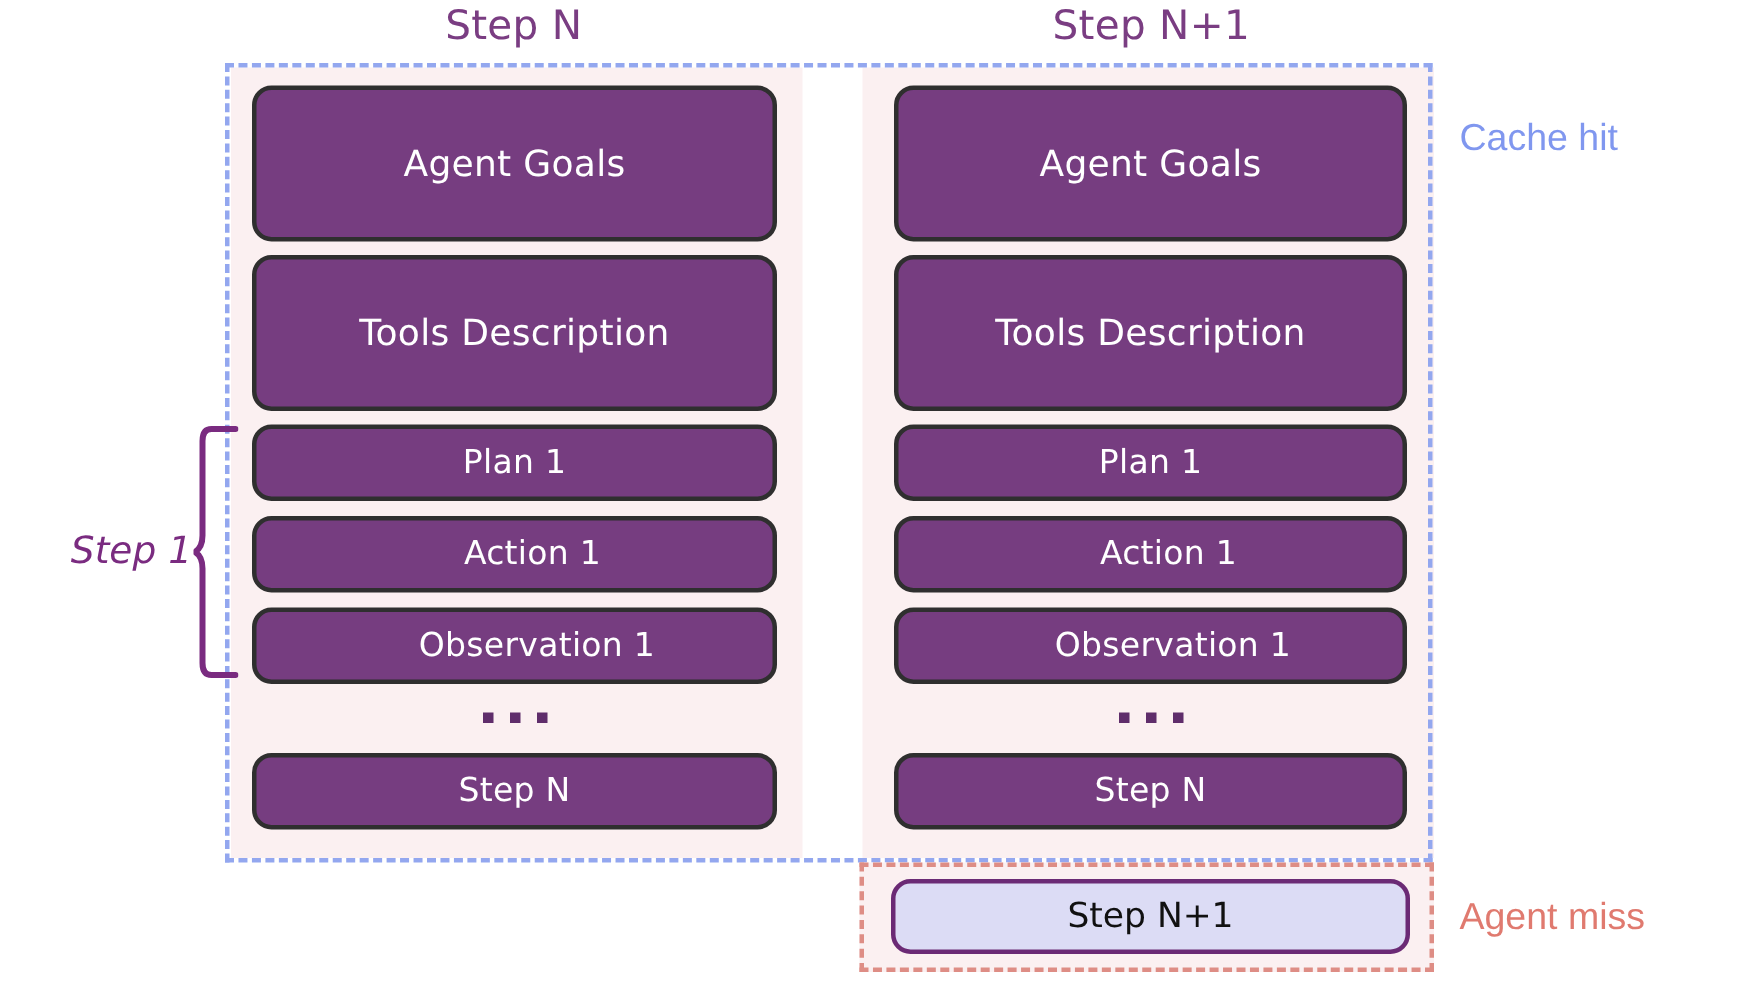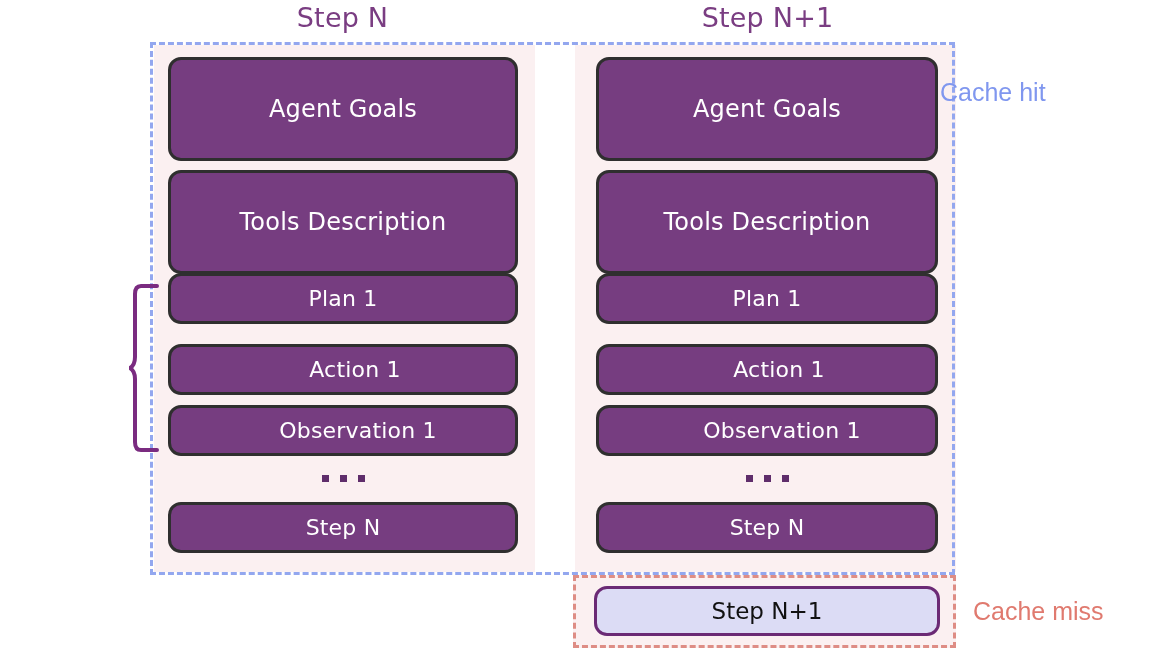--- a/index.html
+++ b/index.html
@@ -68,21 +68,21 @@
     white-space: nowrap;
   }
   .pbox.tall  { height: 104px; font-size: 24px; }
   .pbox.short { height: 51px; }
 
   .colL { left: 168px; width: 350px; }
   .colR { left: 596px; width: 342px; }
 
   .row-goals { top: 57px;  }
   .row-tools { top: 170px; }
-  .row-plan  { top: 273px; }
+  .row-plan  { top: 283px; }
   .row-act   { top: 344px; padding-left: 24px; }
   .row-obs   { top: 405px; padding-left: 30px; }
   .row-stepn { top: 502px; }
 
   
   .ellipsis {
     position: absolute;
     top: 462px;
     height: 32px;
     display: flex;
@@ -146,21 +146,21 @@
   }
 
   
   .annot {
     position: absolute;
     font-size: 25px;
     white-space: nowrap;
     font-family: "Liberation Sans", sans-serif;
   }
   #annot-cache-hit {
-    left: 940px;
+    left: 973px;
     top: 78px;
     color: #8097ef;
   }
   #annot-cache-miss {
     left: 973px;
     top: 597px;
     color: #e07a6f;
   }
 </style>
 </head>
@@ -193,23 +193,24 @@
   <div class="pbox short colR row-plan">Plan 1</div>
   <div class="pbox short colR row-act">Action 1</div>
   <div class="pbox short colR row-obs">Observation 1</div>
   <div class="ellipsis colR">
     <span class="dot"></span>
     <span class="dot"></span>
     <span class="dot"></span>
   </div>
   <div class="pbox short colR row-stepn">Step N</div>
 
+  <div id="step1-label">Step 1</div>
   <svg id="step1-brace" viewBox="0 0 30 170">
     <path d="M28 3 L12 3 Q6 3 6 11 L6 74 Q6 82 1 85 Q6 88 6 96 L6 159 Q6 167 12 167 L28 167" fill="none" stroke="#7a2b80" stroke-width="4" stroke-linecap="round" stroke-linejoin="round"></path>
   </svg>
 
   <div id="cache-miss-region"></div>
   <div id="box-step-n1">Step N+1</div>
 
   <div class="annot" id="annot-cache-hit">Cache hit</div>
-  <div class="annot" id="annot-cache-miss">Cache miss</div>
+  <div class="annot" id="annot-cache-miss">Agent miss</div>
 
 </div>
 
 </body></html>

